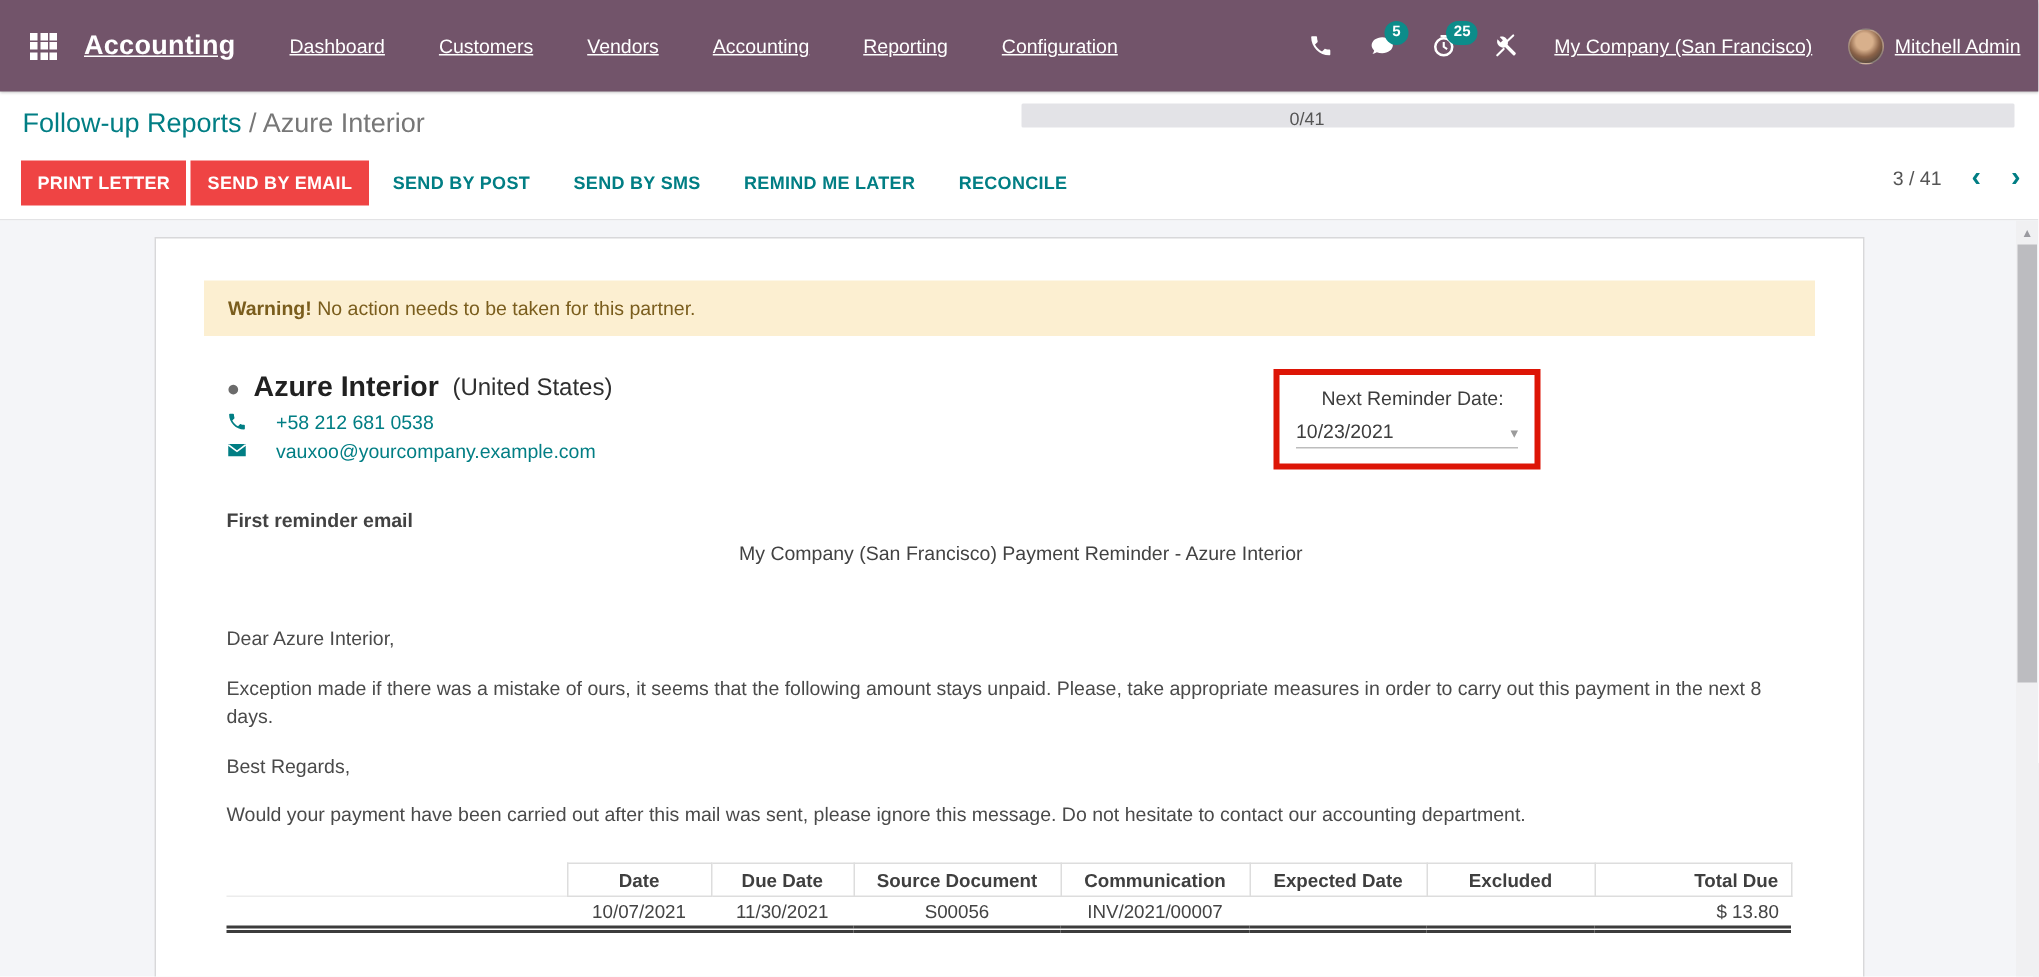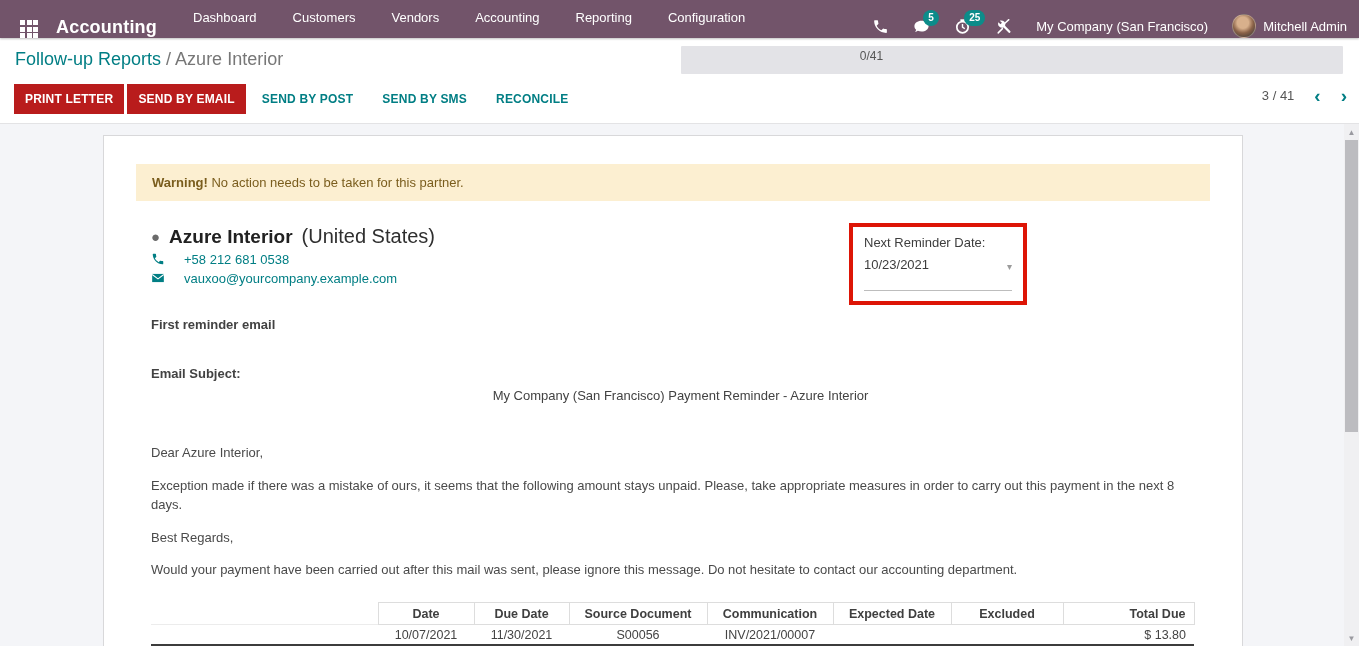--- a/index.html
+++ b/index.html
@@ -1,64 +1,64 @@
 <!DOCTYPE html>
 <html><head>
 <meta charset="utf-8">
 <style>
   * { margin:0; padding:0; box-sizing:border-box; }
   html,body { width:1359px; height:651px; overflow:hidden; font-family:"Liberation Sans", sans-serif; background:#fff; }
 
   
-  .navbar { height:38px; background:#72546a; color:#fff; display:flex; align-items:flex-end; padding:0 12px; box-shadow:0 1px 2px rgba(0,0,0,.25); position:relative; z-index:5; }
+  .navbar { height:61px; background:#72546a; color:#fff; display:flex; align-items:center; padding:0 12px; box-shadow:0 1px 2px rgba(0,0,0,.25); position:relative; z-index:5;text-decoration:underline; }
   .apps-grid { display:grid; grid-template-columns:repeat(3,5px); grid-template-rows:repeat(3,5px); gap:1.5px; margin:0 2px 0 8px; cursor:pointer; }
   .apps-grid span { background:#fff; width:5px; height:5px; }
   .brand { font-size:18px; font-weight:700; margin:0 36px 0 16px; letter-spacing:.2px; }
   .nav-menu { display:flex; gap:36px; font-size:13px; }
   .nav-menu div { cursor:pointer; padding:13px 0; }
   .nav-right { margin-left:auto; display:flex; align-items:center; gap:24px; font-size:13px; }
   .nav-icon { width:17px; height:17px; position:relative; cursor:pointer; display:inline-block; }
   .nav-icon svg { width:17px; height:17px; display:block; }
   .badge { position:absolute; top:-8px; left:10px; background:#0c8c8a; color:#fff; font-size:10px; line-height:1; padding:3px 5px; border-radius:9px; font-weight:700; }
   .company-name { cursor:pointer; }
   .user-menu { display:flex; align-items:center; gap:7px; cursor:pointer; }
   .avatar { width:24px; height:24px; border-radius:50%; background:radial-gradient(circle at 45% 35%, #d8b08c 0 30%, #8a6248 55%, #54453c 80%); border:1px solid rgba(255,255,255,.3); }
 
   
   .control-panel { position:relative; height:86px; background:#fff; border-bottom:1px solid #e3e3e5; }
   .breadcrumb { position:absolute; left:15px; top:11px; font-size:18px; color:#777; }
   .breadcrumb .bc-link { color:#017e84; cursor:pointer; }
-  .progressbar { position:absolute; left:681px; top:8px; width:662px; height:28px; background:#e3e3e7; border-radius:1px; }
+  .progressbar { position:absolute; left:681px; top:8px; width:662px; height:16px; background:#e3e3e7; border-radius:1px; }
   .progressbar .pb-label { position:absolute; left:27%; top:3px; font-size:12px; color:#555; }
   .buttons-row { position:absolute; left:14px; top:46px; display:flex; align-items:center; gap:3px; }
   .btn { font-size:12px; font-weight:700; border:none; cursor:pointer; letter-spacing:.2px; font-family:inherit; }
-  .btn-primary { background:#b91c1c; color:#fff; padding:8px 11px; }
+  .btn-primary { background:#ef4444; color:#fff; padding:8px 11px; }
   .btn-flat { background:transparent; color:#017e84; padding:8px 13px; }
   .pager { position:absolute; right:12px; top:50px; display:flex; align-items:flex-end; gap:20px; }
   .pager-value { font-size:13px; color:#555; }
   .pager-btn { color:#017e84; font-weight:700; font-size:19px; line-height:14px; cursor:pointer; background:none; border:none; font-family:inherit; }
 
   
   .content { position:relative; height:522px; background:#f4f5f8; overflow:hidden; }
   .sheet { position:relative; margin:11px 0 0 103px; width:1140px; height:600px; background:#fff; border:1px solid #d8d8da; padding:28px 32px; }
 
   .warning-banner { background:#fcefd1; color:#7a5d1d; font-size:13px; padding:11px 16px; margin-bottom:24px; }
   .warning-banner b { font-weight:700; }
 
   .partner-block { padding-left:15px; }
   .partner-name-row { font-size:19px; color:#212121; display:flex; align-items:center; gap:9px; }
   .partner-dot { color:#6b6b6b; font-size:15px; }
   .partner-name { font-weight:700; }
-  .partner-country { font-size:20px; font-weight:400; color:#2f2f2f; }
+  .partner-country { font-size:16px; font-weight:400; color:#2f2f2f; }
   .contact-line { margin-top:4px; font-size:13px; color:#017e84; display:flex; align-items:flex-start; gap:19px; cursor:pointer; }
   .contact-line svg { width:14px; height:14px; }
 
   .reminder-box { position:absolute; left:745px; top:87px; width:178px; border:4px solid #dd1506; background:#fff; padding:8px 11px 10px; }
-  .reminder-label { font-size:13px; color:#3d3d3d; }
-  .reminder-select { margin-top:7px; font-size:13px; color:#3d3d3d; border-bottom:1px solid #bdbdbd; padding-bottom:18px; display:flex; justify-content:space-between; align-items:flex-end; cursor:pointer; }
+  .reminder-label { font-size:13px; color:#3d3d3d;margin-left:17px; }
+  .reminder-select { margin-top:7px; font-size:13px; color:#3d3d3d; border-bottom:1px solid #bdbdbd; padding-bottom:3px; display:flex; justify-content:space-between; align-items:flex-end; cursor:pointer; }
   .reminder-caret { color:#9b9b9b; font-size:10px; }
 
   .email-meta { padding-left:15px; font-size:13px; color:#424242; }
   .reminder-level { font-weight:700; margin-top:31px; }
   .subject-label { font-weight:700; margin-top:34px; }
   .subject-value { margin-top:7px;text-align:center; }
 
   .email-body { padding-left:15px; font-size:13px; color:#4a4a4a; margin-top:41px; line-height:1.45; }
   .email-body p { margin-bottom:14px; max-width:1045px; }
 
@@ -145,20 +145,21 @@
     <span class="current">Azure Interior</span>
   </div>
   <div class="progressbar">
     <span class="pb-label">0/41</span>
   </div>
   <div class="buttons-row">
     <button class="btn btn-primary">PRINT LETTER</button>
     <button class="btn btn-primary">SEND BY EMAIL</button>
     <button class="btn btn-flat">SEND BY POST</button>
     <button class="btn btn-flat">SEND BY SMS</button>
+    <button class="btn btn-flat">REMIND ME LATER</button>
     <button class="btn btn-flat">RECONCILE</button>
   </div>
   <div class="pager">
     <span class="pager-value">3 / 41</span>
     <button class="pager-btn">‹</button>
     <button class="pager-btn">›</button>
   </div>
 </div>
 
 <div class="content">
@@ -193,21 +194,20 @@
     <div class="reminder-box">
       <div class="reminder-label">Next Reminder Date:</div>
       <div class="reminder-select">
         <span>10/23/2021</span>
         <span class="reminder-caret">▾</span>
       </div>
     </div>
 
     <div class="email-meta">
       <div class="reminder-level">First reminder email</div>
-      <div class="subject-label">Email Subject:</div>
       <div class="subject-value">My Company (San Francisco) Payment Reminder - Azure Interior</div>
     </div>
 
     <div class="email-body">
       <p>Dear Azure Interior,</p>
       <p>Exception made if there was a mistake of ours, it seems that the following amount stays unpaid. Please, take appropriate measures in order to carry out this payment in the next 8 days.</p>
       <p>Best Regards,</p>
       <p>Would your payment have been carried out after this mail was sent, please ignore this message. Do not hesitate to contact our accounting department.</p>
     </div>
 

